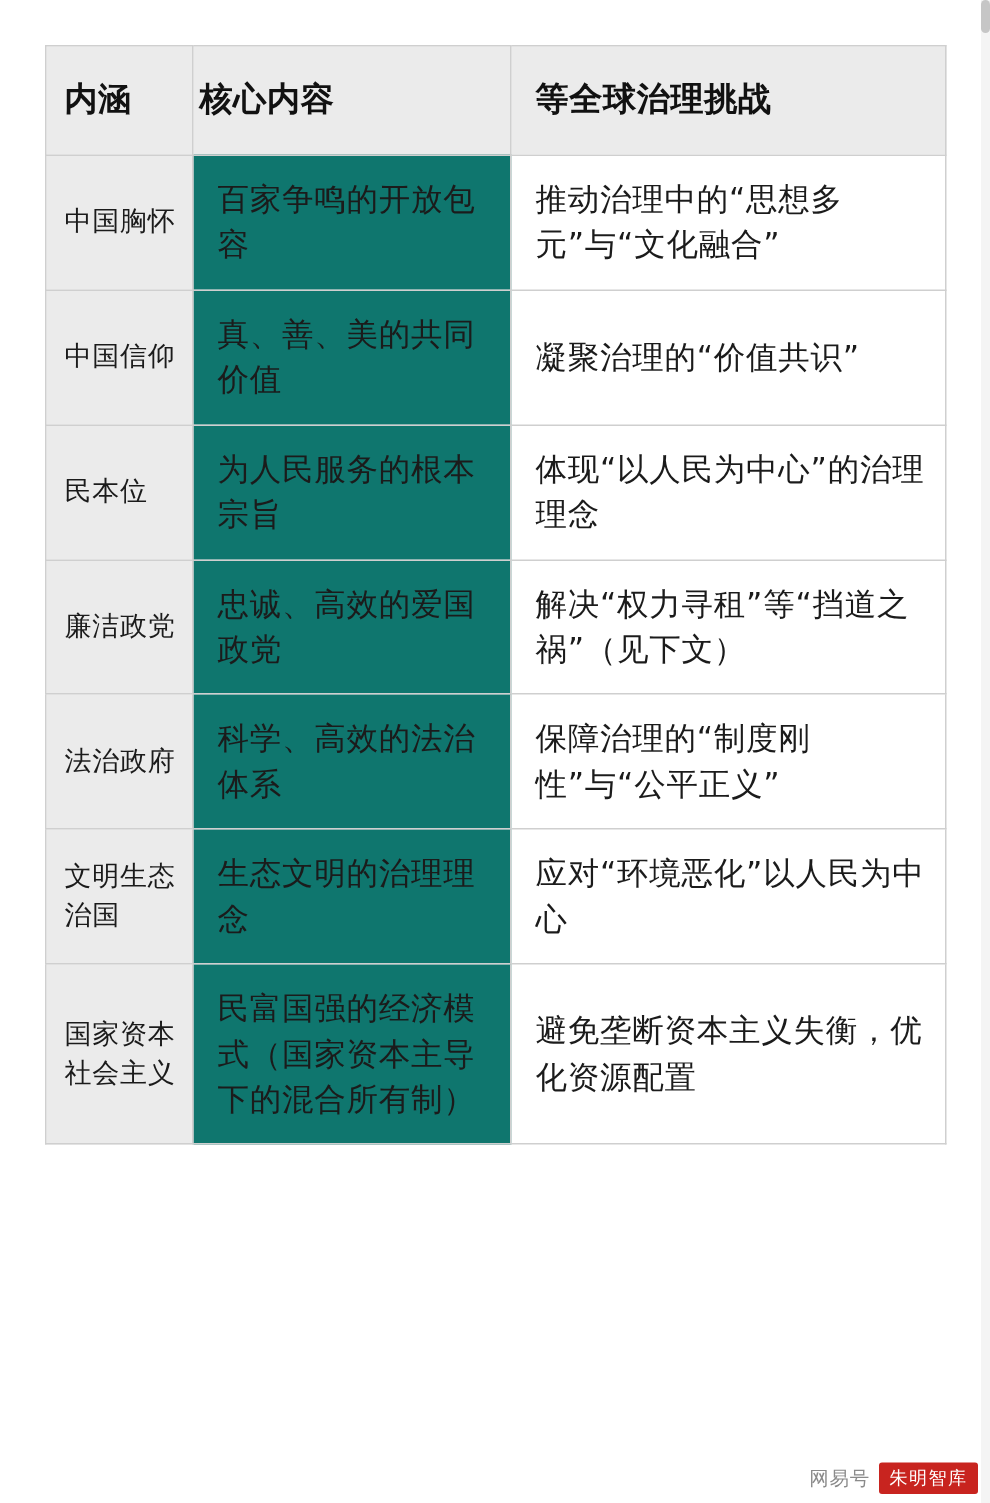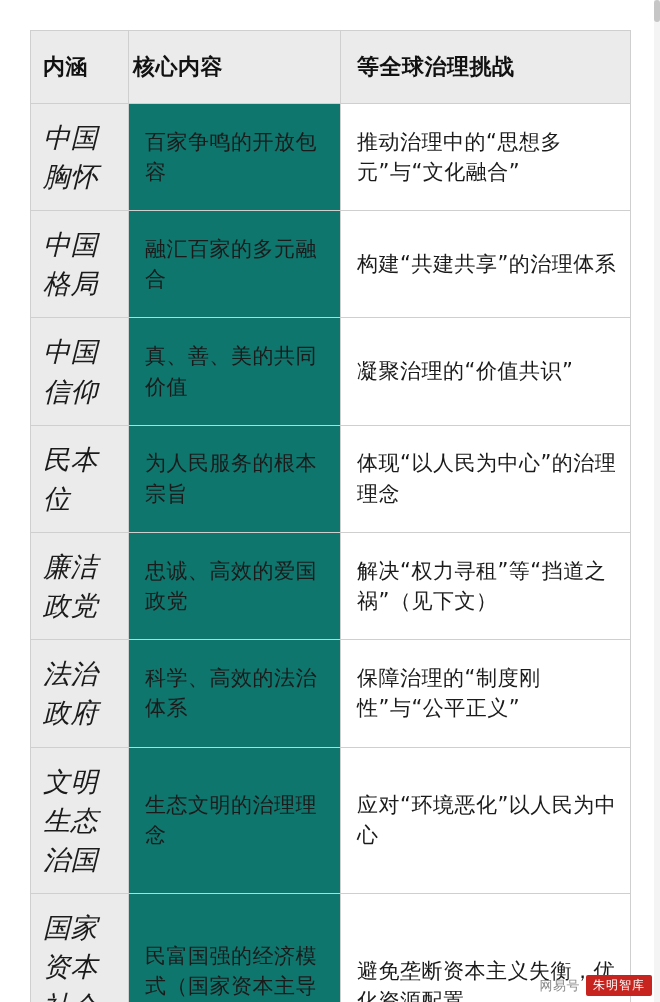--- a/index.html
+++ b/index.html
@@ -73,22 +73,21 @@
   }
   table.matrix thead th.h1 { text-align: left; }
   table.matrix thead th.h2 { text-align: left; padding-left: 4px; }
   table.matrix thead th.h3 { text-align: left; padding-left: 16px; }
 
   table.matrix tbody td.col-term {
     background: #ebebeb;
     text-align: left;
     padding-left: 12px;
     padding-right: 6px;
-    font-size: 27px;
-    font-style: italic;
+    font-size: 18px;
   }
   table.matrix tbody td.col-core {
     background: #0f766e;
     padding-left: 16px;
   }
   table.matrix tbody td.col-link {
     background: #ffffff;
     padding-left: 16px;
   }
 
@@ -157,25 +156,20 @@
           <th class="h3">等全球治理挑战</th>
         </tr>
       </thead>
       <tbody>
         <tr>
           <td class="col-term">中国胸怀</td>
           <td class="col-core">百家争鸣的开放包容</td>
           <td class="col-link">推动治理中的“思想多元”与“文化融合”</td>
         </tr>
         <tr>
-          <td class="col-term">中国格局</td>
-          <td class="col-core">融汇百家的多元融合</td>
-          <td class="col-link">构建“共建共享”的治理体系</td>
-        </tr>
-        <tr>
           <td class="col-term">中国信仰</td>
           <td class="col-core">真、善、美的共同价值</td>
           <td class="col-link">凝聚治理的“价值共识”</td>
         </tr>
         <tr>
           <td class="col-term">民本位</td>
           <td class="col-core">为人民服务的根本宗旨</td>
           <td class="col-link">体现“以人民为中心”的治理理念</td>
         </tr>
         <tr>

